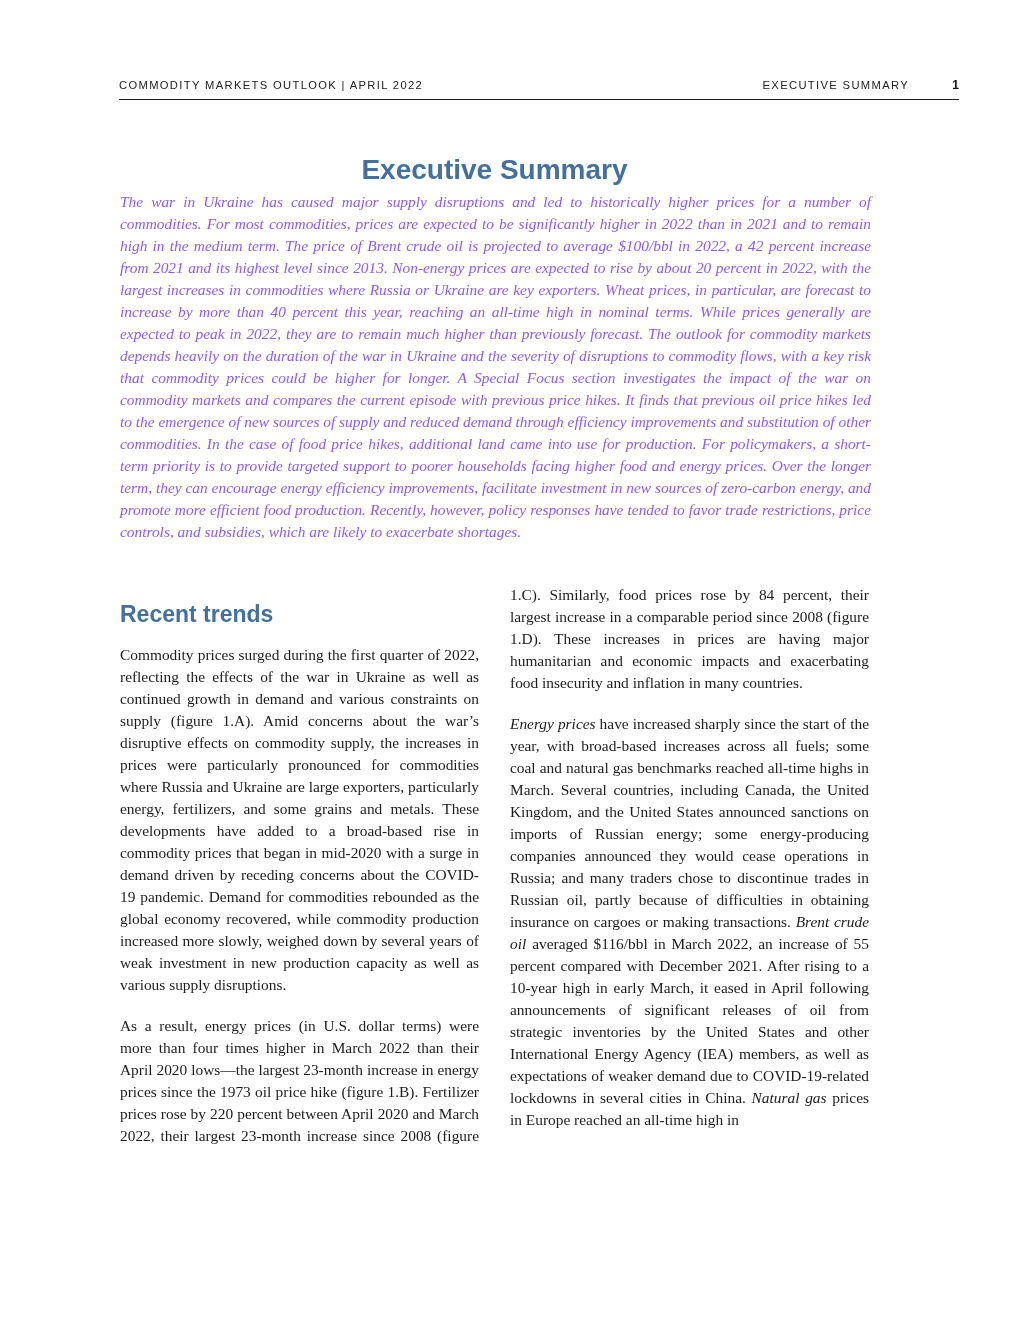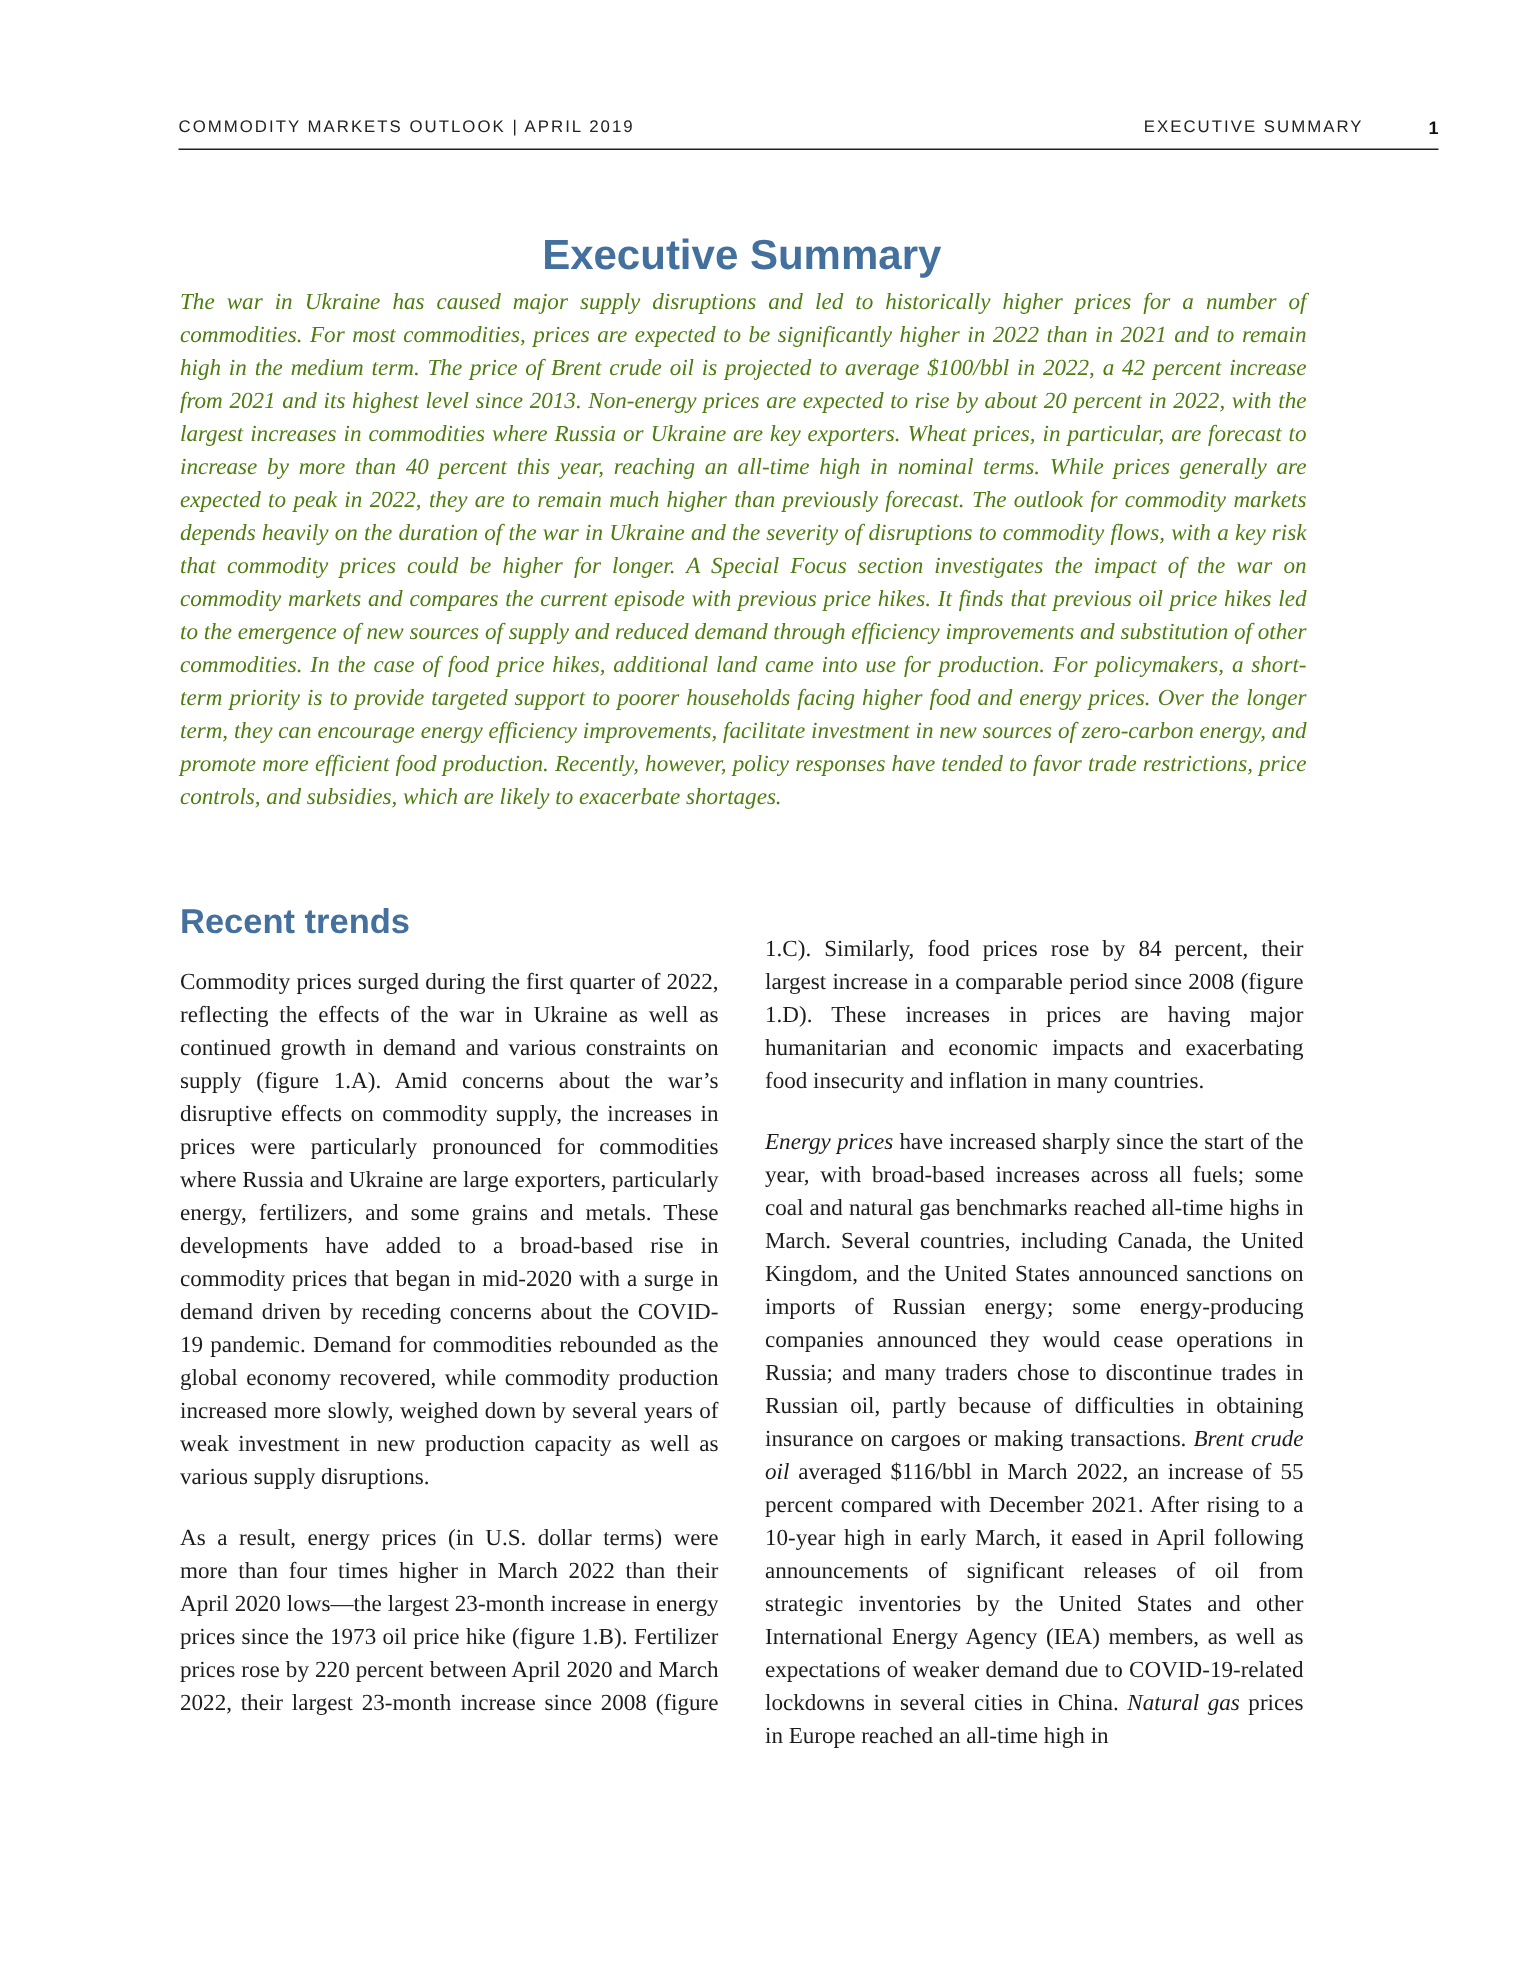--- a/index.html
+++ b/index.html
@@ -2,33 +2,33 @@
 <html><head>
 <meta charset="utf-8">
 <style>
   html, body { margin: 0; padding: 0; background: #ffffff; }
   body { width: 1020px; height: 1320px; position: relative; overflow: hidden; color: #1a1a1a; }
   .page-header { position: absolute; left: 119px; top: 79px; width: 840px; height: 20px; border-bottom: 1.4px solid #222; }
   .hdr-left { position: absolute; left: 0; top: 0; font-family: "Liberation Sans", sans-serif; font-size: 11.2px; letter-spacing: 1.35px; color: #222; }
   .hdr-right { position: absolute; right: 50px; top: 0; font-family: "Liberation Sans", sans-serif; font-size: 11.2px; letter-spacing: 1.35px; color: #222; }
   .hdr-page { position: absolute; right: 0; top: -1px; font-family: "Liberation Sans", sans-serif; font-size: 12px; font-weight: bold; color: #111; }
   .title { position: absolute; left: 119px; width: 751px; top: 135px; text-align: center; font-family: "Liberation Sans", sans-serif; font-weight: bold; font-size: 28px; color: #44709e; }
-  .summary { position: absolute; left: 120px; top: 191px; width: 751px; font-family: "Liberation Serif", serif; font-style: italic; font-size: 15.4px; line-height: 22px; text-align: justify; color: #4d7c0f; margin: 0; }
+  .summary { position: absolute; left: 120px; top: 191px; width: 751px; font-family: "Liberation Serif", serif; font-style: italic; font-size: 15.4px; line-height: 22px; text-align: justify; color: #8b5cf6; margin: 0; }
   .col { position: absolute; width: 359px; font-family: "Liberation Serif", serif; font-size: 15.4px; line-height: 22px; text-align: justify; color: #1c1c1c; }
   .col-left { left: 120px; top: 600px; }
-  .col-right { left: 510px; top: 622px; }
+  .col-right { left: 510px; top: 584px; }
   .col p { margin: 0 0 19px 0; }
   .section-heading { font-family: "Liberation Sans", sans-serif; font-weight: bold; font-size: 23px; color: #44709e; margin: 0 0 16px 0; line-height: 28px; }
   .it { font-style: italic; }
 </style>
 </head>
 <body>
 
 <div class="page-header">
-  <span class="hdr-left">COMMODITY MARKETS OUTLOOK | APRIL 2019</span>
+  <span class="hdr-left">COMMODITY MARKETS OUTLOOK | APRIL 2022</span>
   <span class="hdr-right">EXECUTIVE SUMMARY</span>
   <span class="hdr-page">1</span>
 </div>
 
 <h1 class="title">Executive Summary</h1>
 
 <p class="summary">The war in Ukraine has caused major supply disruptions and led to historically higher prices for a number of commodities. For most commodities, prices are expected to be significantly higher in 2022 than in 2021 and to remain high in the medium term. The price of Brent crude oil is projected to average $100/bbl in 2022, a 42 percent increase from 2021 and its highest level since 2013. Non-energy prices are expected to rise by about 20 percent in 2022, with the largest increases in commodities where Russia or Ukraine are key exporters. Wheat prices, in particular, are forecast to increase by more than 40 percent this year, reaching an all-time high in nominal terms. While prices generally are expected to peak in 2022, they are to remain much higher than previously forecast. The outlook for commodity markets depends heavily on the duration of the war in Ukraine and the severity of disruptions to commodity flows, with a key risk that commodity prices could be higher for longer. A Special Focus section investigates the impact of the war on commodity markets and compares the current episode with previous price hikes. It finds that previous oil price hikes led to the emergence of new sources of supply and reduced demand through efficiency improvements and substitution of other commodities. In the case of food price hikes, additional land came into use for production. For policymakers, a short-term priority is to provide targeted support to poorer households facing higher food and energy prices. Over the longer term, they can encourage energy efficiency improvements, facilitate investment in new sources of zero-carbon energy, and promote more efficient food production. Recently, however, policy responses have tended to favor trade restrictions, price controls, and subsidies, which are likely to exacerbate shortages.</p>
 
 <div class="col col-left">
   <h2 class="section-heading">Recent trends</h2>

